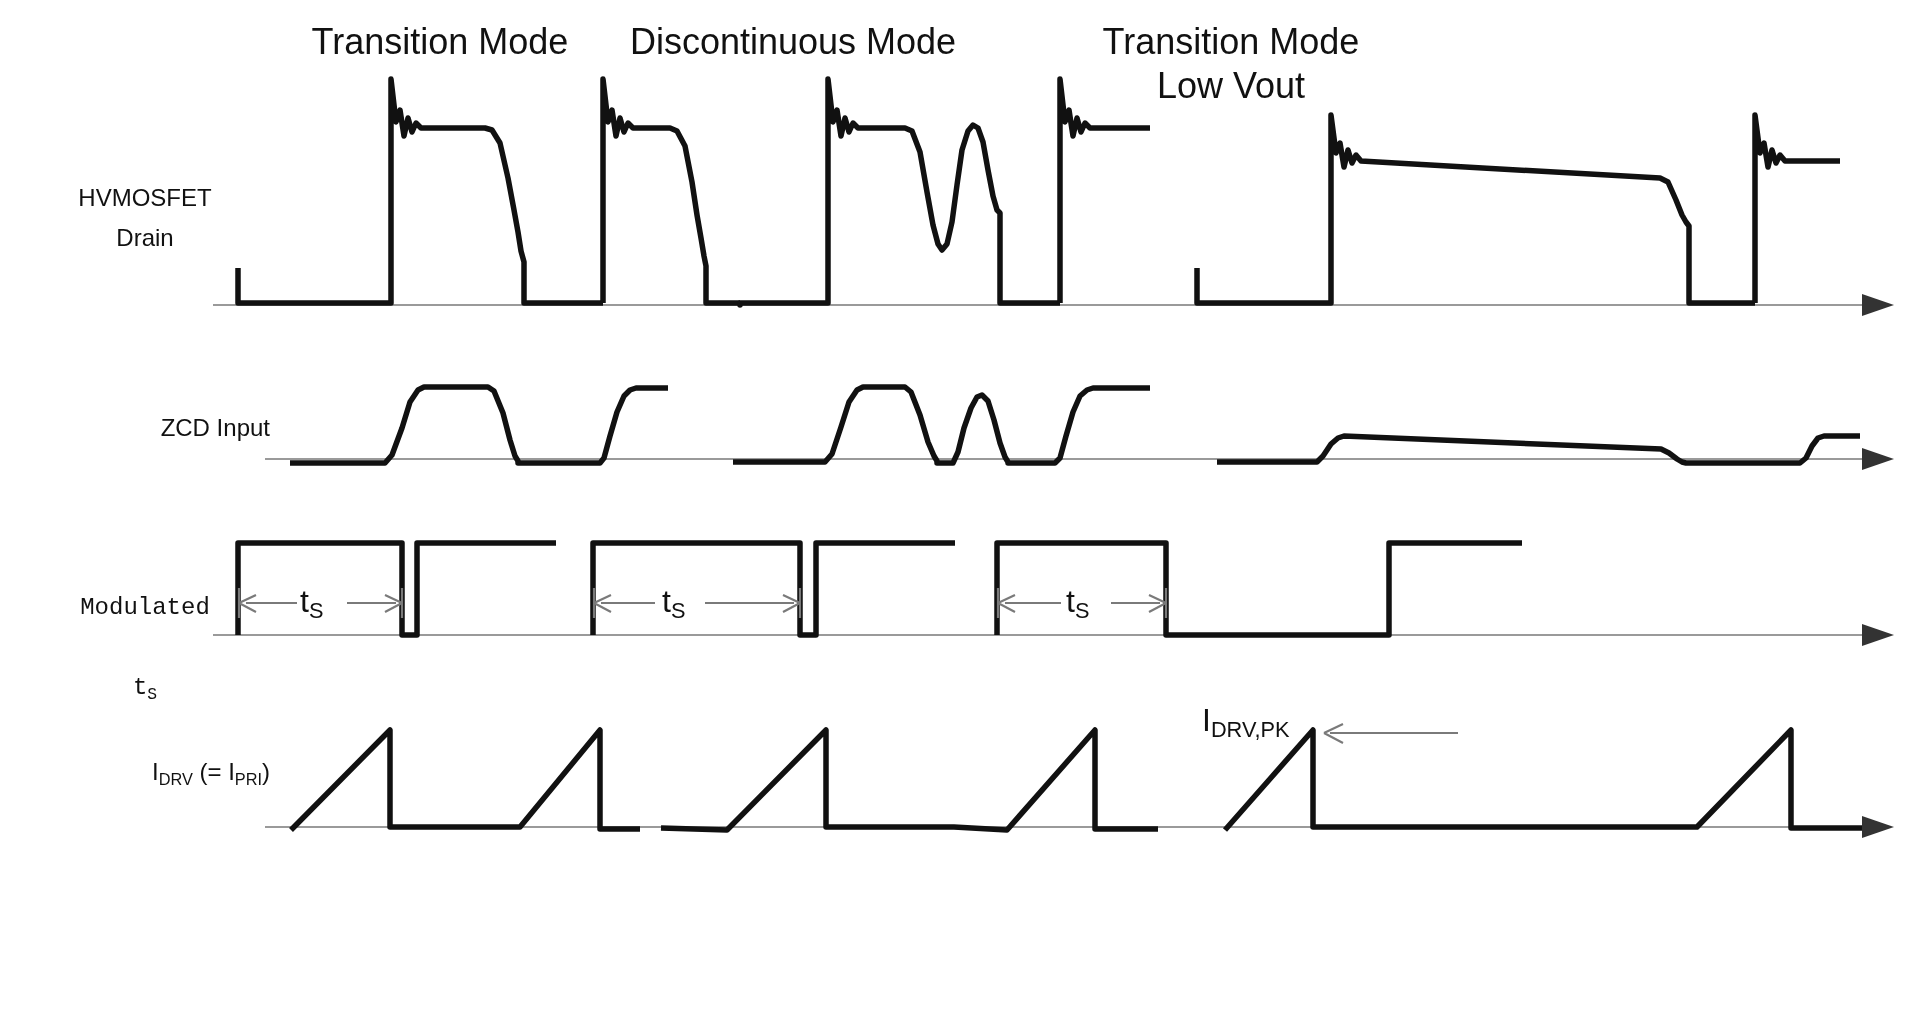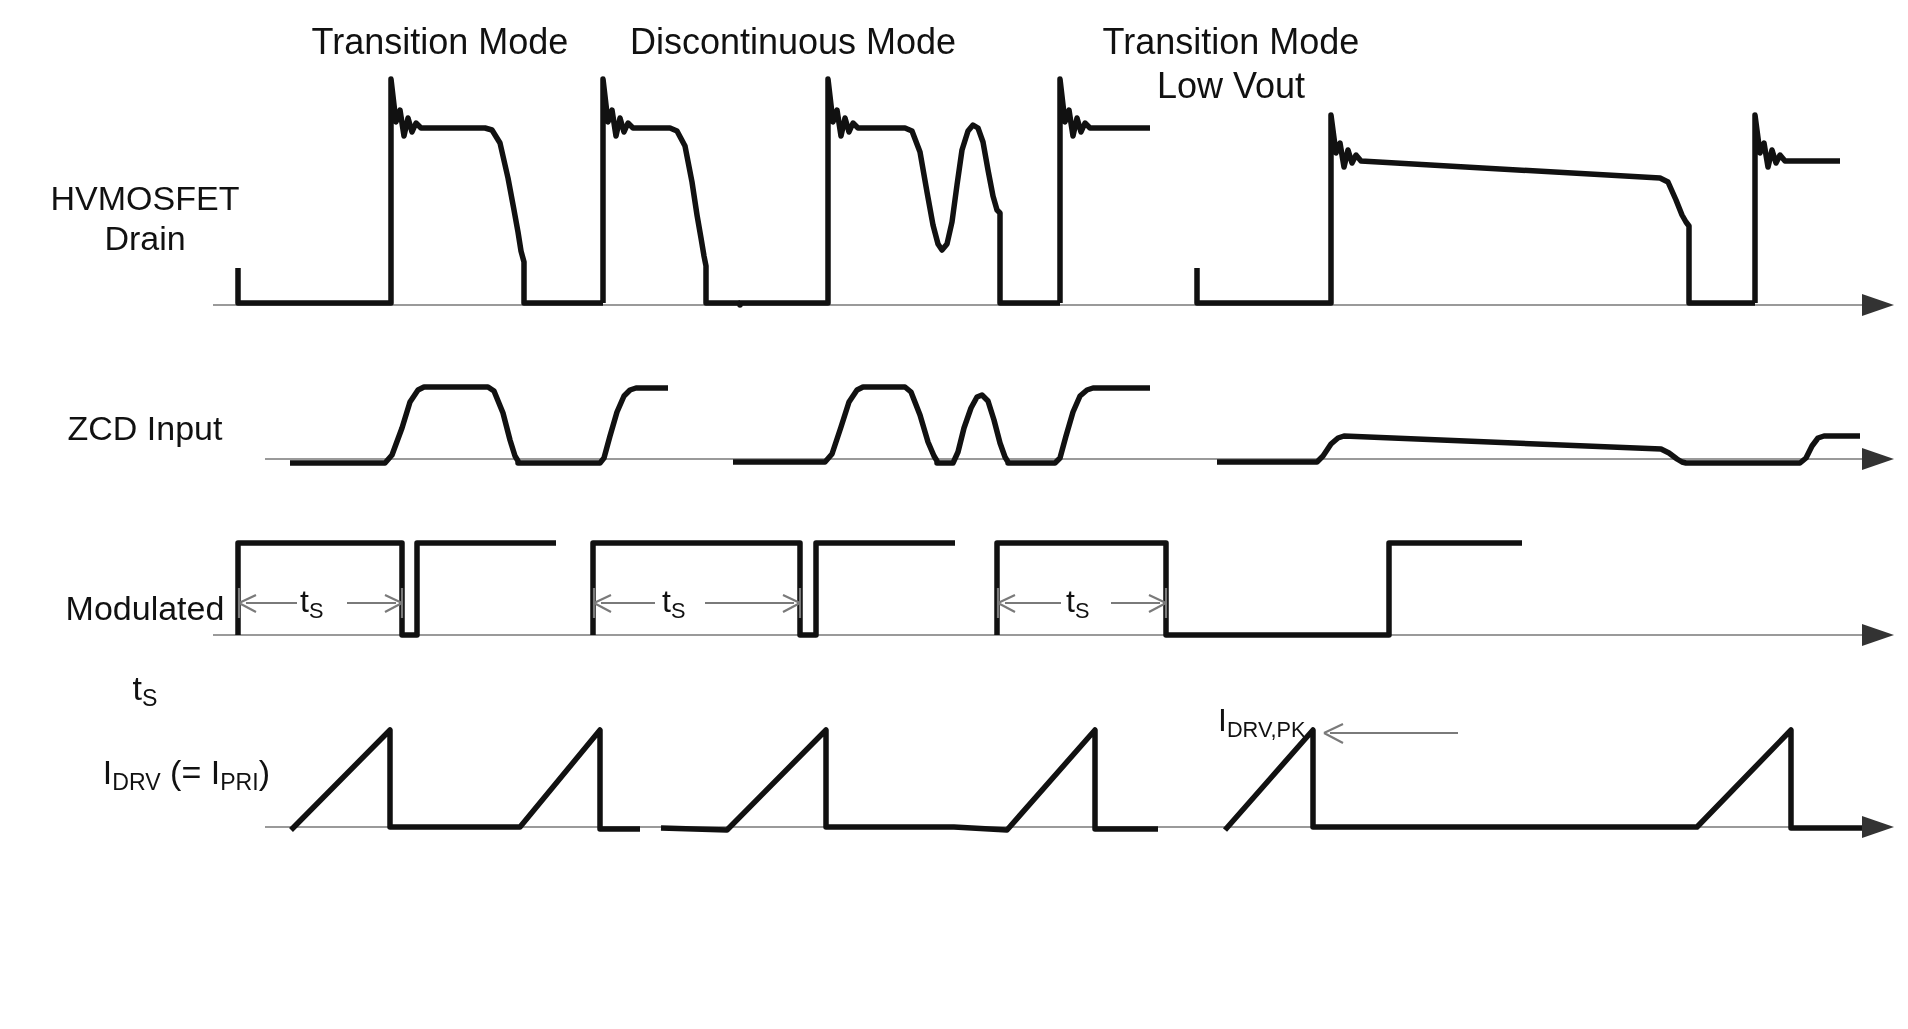--- a/index.html
+++ b/index.html
@@ -2,21 +2,21 @@
 <html><head>
 <meta charset="utf-8">
 <style>
   html,body{margin:0;padding:0;background:#ffffff;}
   body{width:1908px;height:1029px;overflow:hidden;
        font-family:"Liberation Sans", sans-serif; color:#111111;}
   #stage{position:relative;width:1908px;height:757px;}
 
   .row-label{
     position:absolute;
-    font-size:34px;
+    font-size:24px;
     line-height:40px;
     color:#111;
     text-align:center;
     white-space:pre-line;
     letter-spacing:0px;
   }
   .mode-title{
     position:absolute;
     font-size:36px;
     line-height:44px;
@@ -50,42 +50,42 @@
   <div class="mode-title" style="left:230px; top:20px; width:420px;">Transition Mode</div>
 
   <div class="mode-title" style="left:588px; top:20px; width:410px;">Discontinuous Mode</div>
 
   <div class="mode-title" style="left:1031px; top:20px; width:400px;">Transition Mode
 Low Vout</div>
 
   <div class="row-label" style="left:20px; top:178px; width:250px;">HVMOSFET
 Drain</div>
 
-  <div class="row-label" style="left:20px; top:408px; width:250px;">ZCD Input</div>
-
-  <div class="row-label" style="left:20px; top:548px; width:250px;">
+  <div class="row-label" style="left:20px; top:408px; width:250px;text-align:right;">ZCD Input</div>
+
+  <div class="row-label" style="left:20px; top:548px; width:250px;font-family:Liberation Mono, monospace;">
     <span>Modulated</span><br>
     <span>t</span><span class="sub">S</span>
   </div>
 
   <div class="row-label" style="left:10px; top:712px; width:260px; text-align:right;">
     <span>I</span><span class="sub">DRV</span><span> (= I</span><span class="sub">PRI</span><span>)</span>
   </div>
 
   <div class="ts-lbl" style="left:300px; top:583px;">
     <span>t</span><span class="sub">S</span>
   </div>
   <div class="ts-lbl" style="left:662px; top:583px;">
     <span>t</span><span class="sub">S</span>
   </div>
   <div class="ts-lbl" style="left:1066px; top:583px;">
     <span>t</span><span class="sub">S</span>
   </div>
 
-  <div class="annot" style="left:1202px; top:702px;margin-left:16px;">
+  <div class="annot" style="left:1202px; top:702px;">
     <span>I</span><span class="sub">DRV,PK</span>
   </div>
 
   <svg width="1908" height="1029" viewBox="0 0 1908 1029">
 
     <g>
       <line class="axis" x1="213" y1="305" x2="1865" y2="305"></line>
       <polygon class="arrowhead" points="1862,294 1894,305 1862,316"></polygon>
 
       <path class="wf" d="M 238,268 L 238,303

